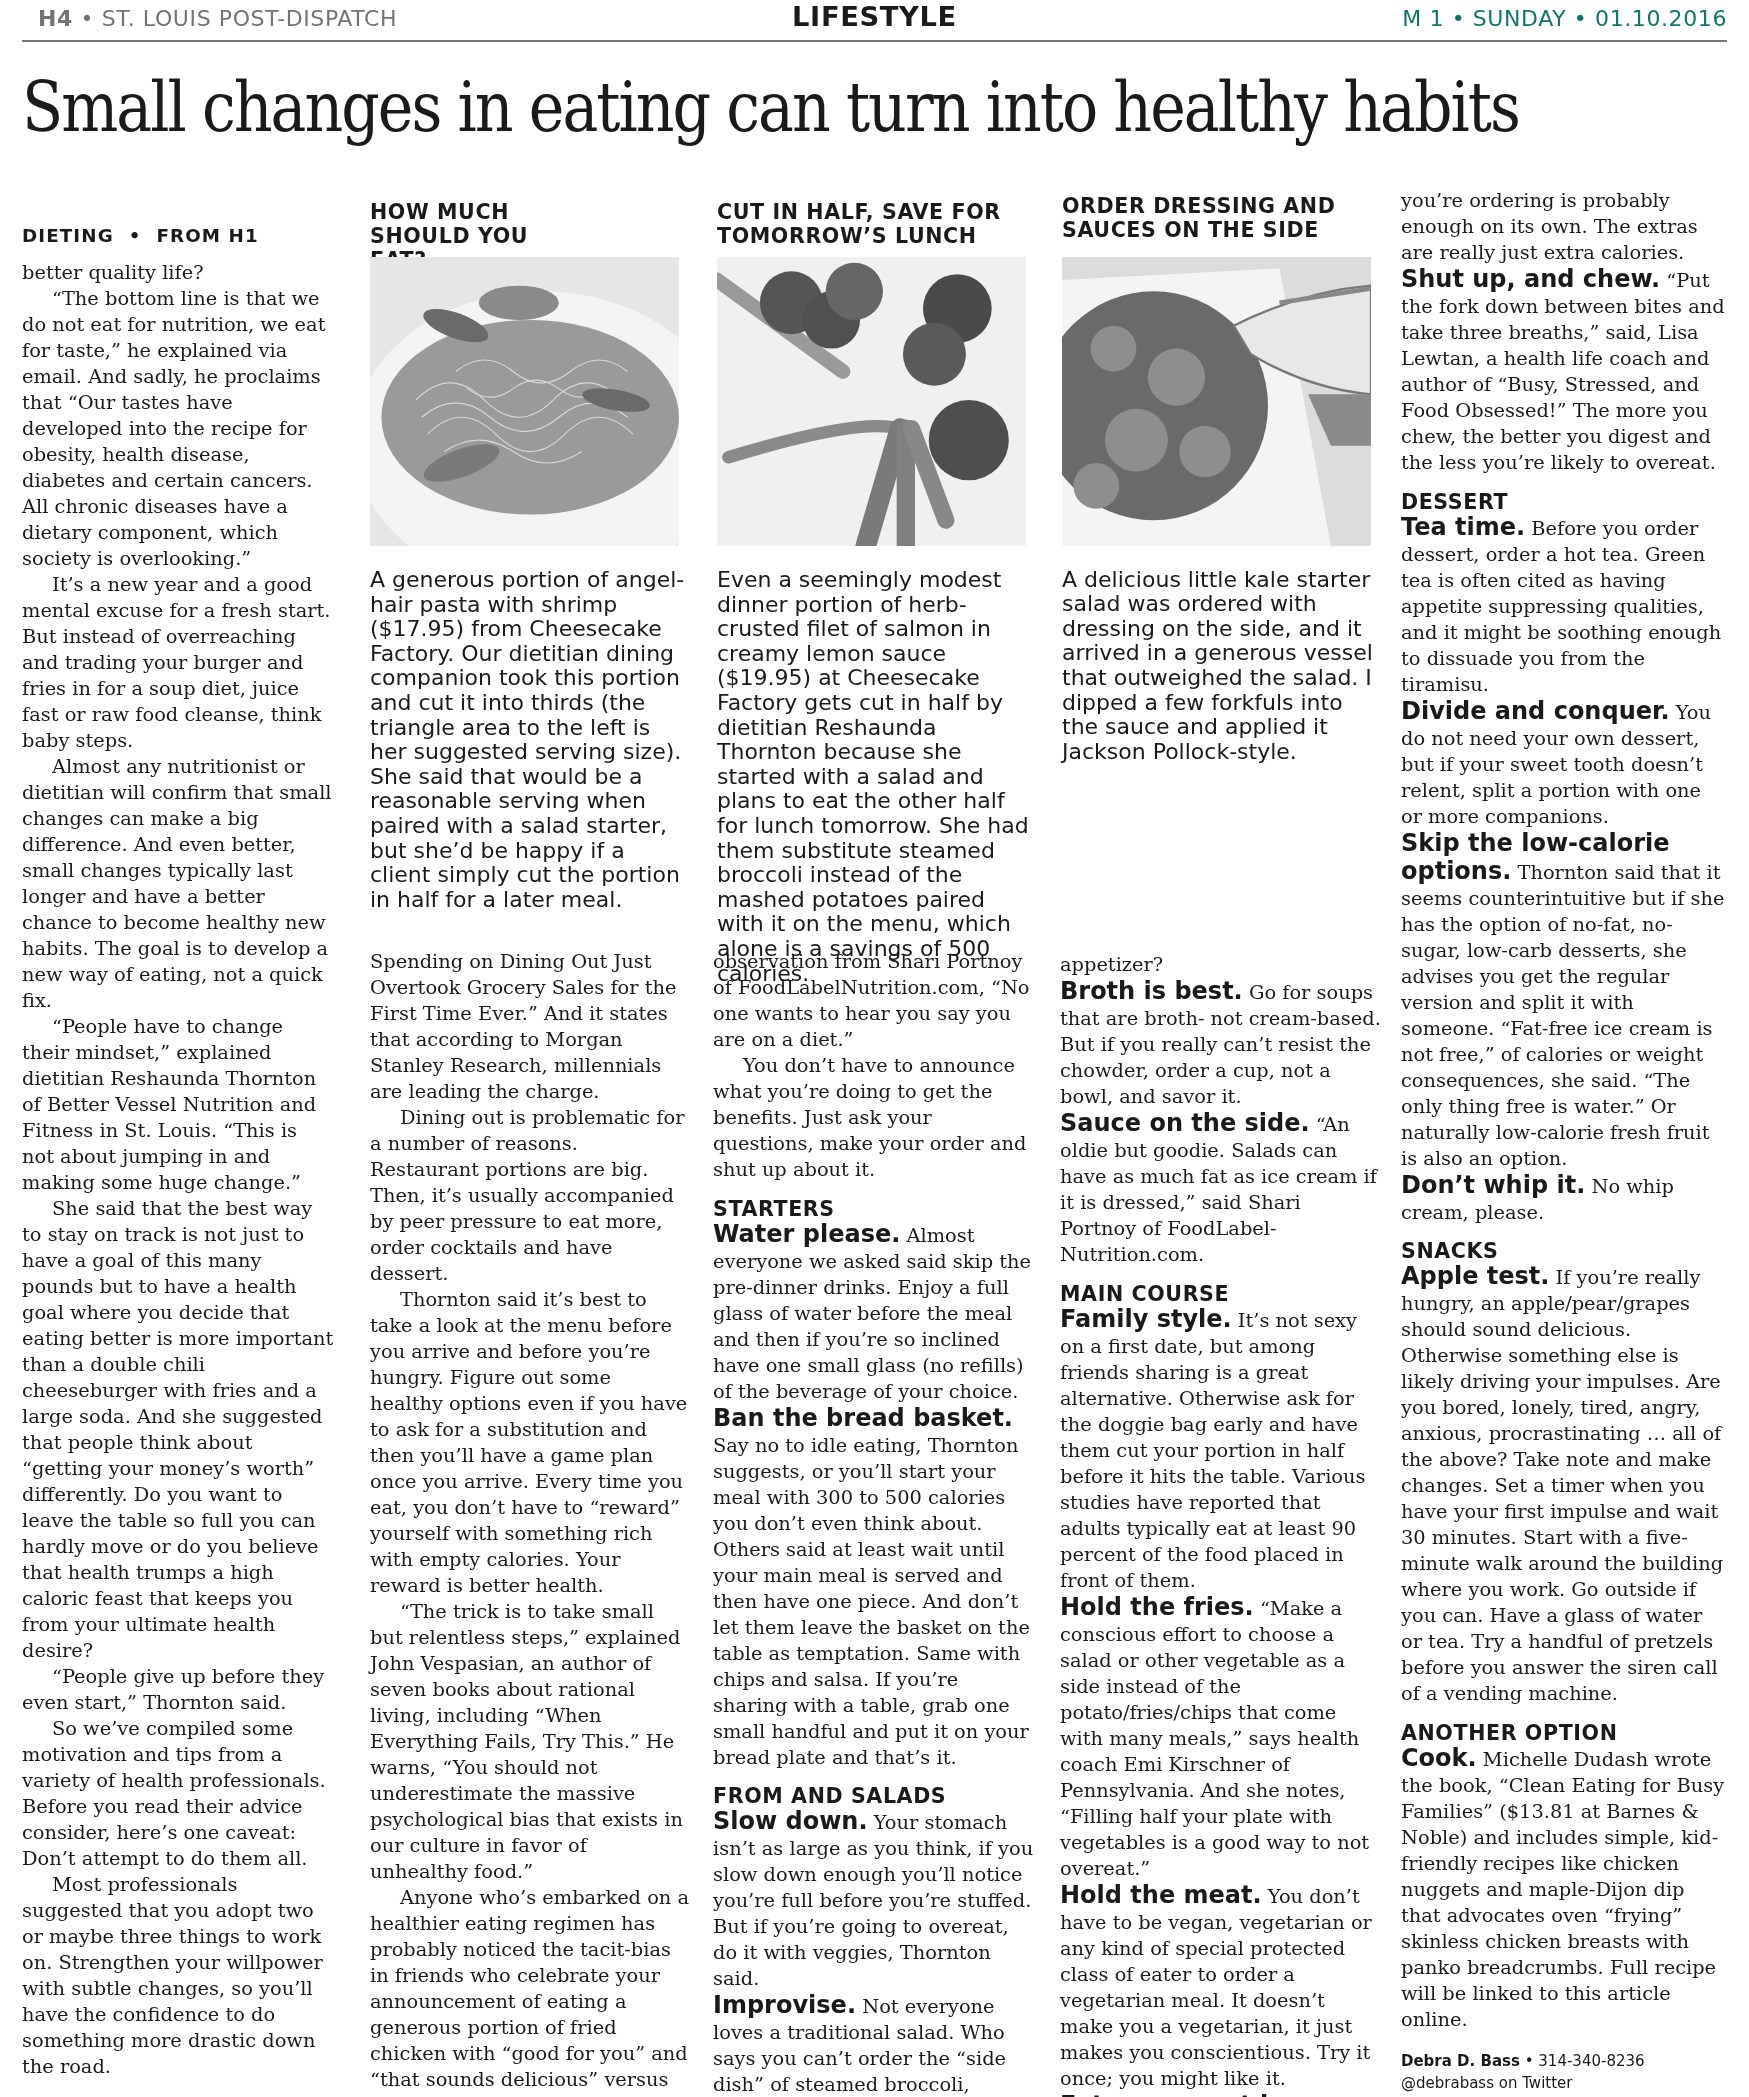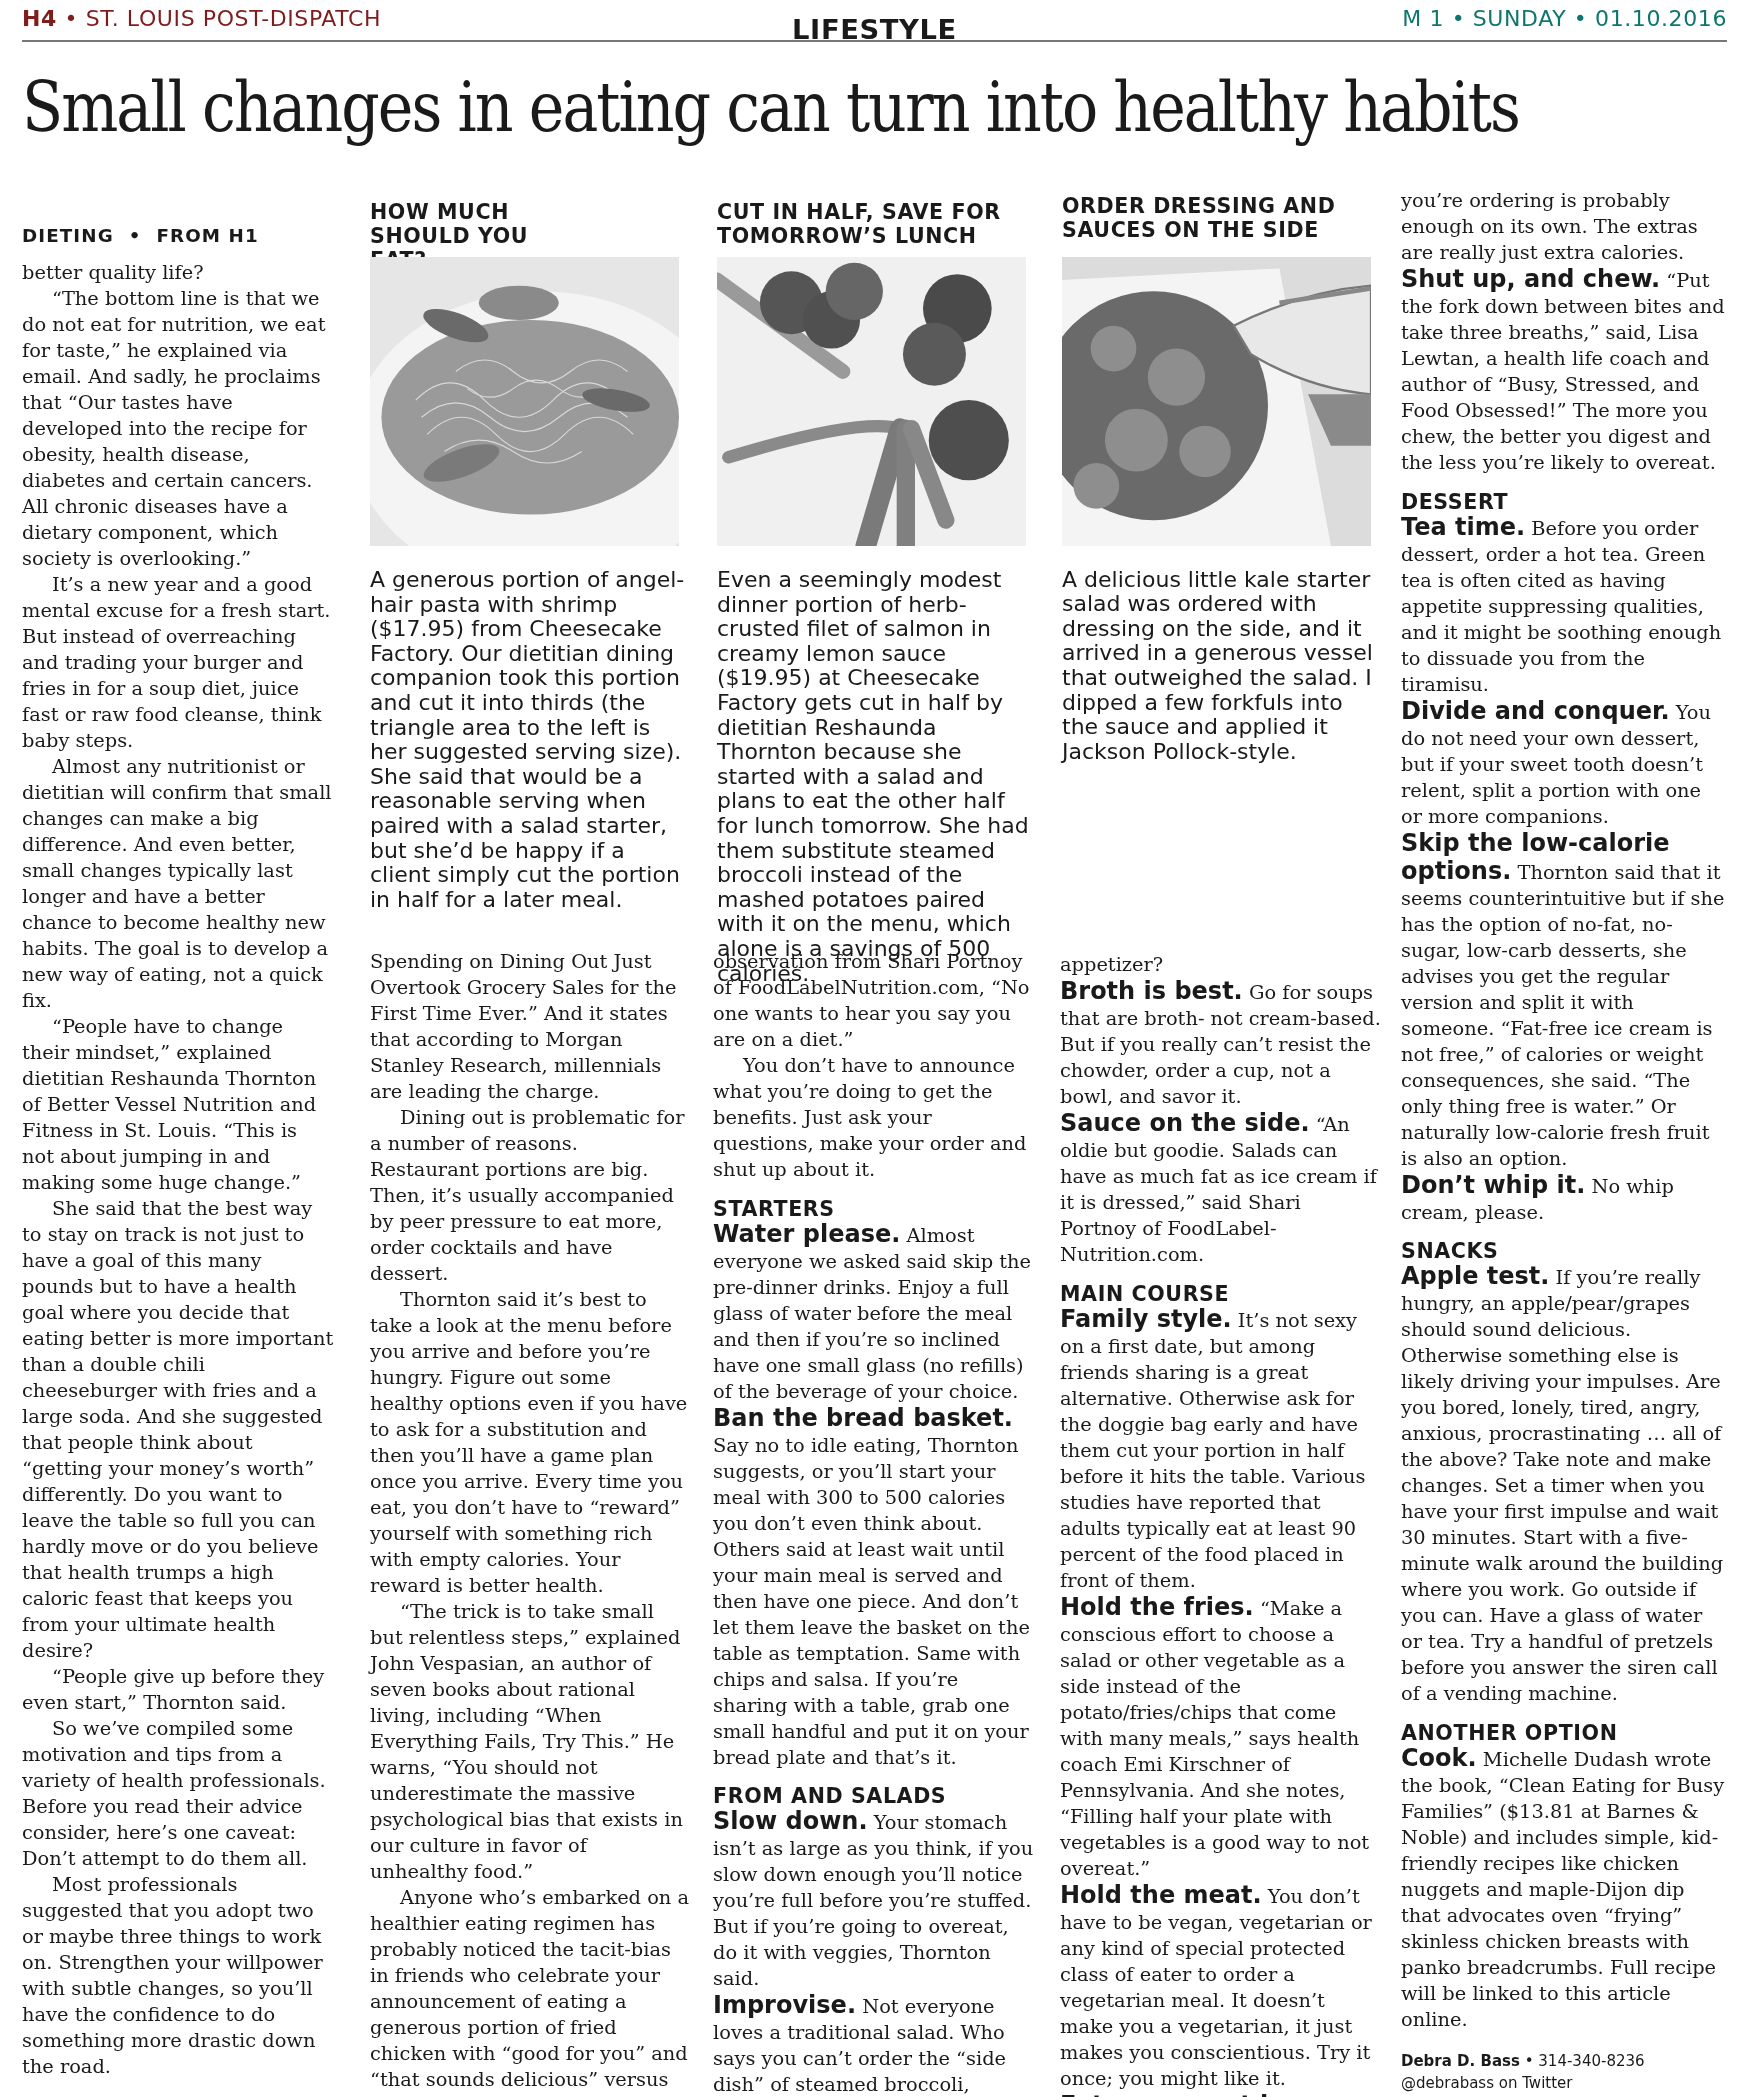--- a/index.html
+++ b/index.html
@@ -1,20 +1,20 @@
 <!DOCTYPE html>
 <html style="font-size:9.1px"><head>
 <meta charset="utf-8">
 <style>
   html, body { margin: 0; padding: 0; background: #ffffff; }
   body { width: 1749px; height: 2097px; position: relative; overflow: hidden; color: #1a1a1a; }
   .folio { position: absolute; top: 0; left: 22px; right: 22px; height: 34px; font-family: "DejaVu Sans", sans-serif; }
-  .folio-left { position: absolute; left: 0; top: 5.7px; font-size: 22px; letter-spacing: 0.6px; color: #7f1d1d; }
+  .folio-left { position: absolute; left: 16px; top: 5.7px; font-size: 22px; letter-spacing: 0.6px; color: #737373; }
   .folio-left .pg { font-weight: bold; }
-  .folio-center { position: absolute; left: 0; right: 0; top: 14px; text-align: center; font-size: 27.4px; font-weight: bold; letter-spacing: 0.6px; }
+  .folio-center { position: absolute; left: 0; right: 0; top: 1px; text-align: center; font-size: 27.4px; font-weight: bold; letter-spacing: 0.6px; }
   .folio-right { position: absolute; right: 0; top: 5.7px; font-size: 22px; letter-spacing: 0.6px; color: #0f766e; }
   .rule { position: absolute; top: 40px; left: 22px; right: 22px; height: 2.3px; background: #777; }
   .headline { position: absolute; top: 69px; left: 22px; right: 22px; font-family: "DejaVu Serif", serif; font-size: 70px; letter-spacing: -2.3px; line-height: 1.1; white-space: nowrap; transform: scaleX(0.86); transform-origin: left top; }
   .col { position: absolute; top: 192px; font-family: "DejaVu Serif", serif; font-size: 19.4px; line-height: 26px; }
   .col p { margin: 0; text-indent: 0; }
   .col p.ind { text-indent: 30px; }
   .kicker { font-family: "DejaVu Sans", sans-serif; font-weight: bold; font-size: 18.3px; letter-spacing: 1.1px; margin-bottom: 12.6px; line-height: 23px; }
   .sect { font-family: "DejaVu Sans", sans-serif; font-weight: bold; font-size: 20.6px; letter-spacing: 0.6px; line-height: 24px; margin-top: 13.7px; }
   .lead { font-family: "DejaVu Sans", sans-serif; font-weight: bold; font-size: 24px; }
   .photohead { font-family: "DejaVu Sans", sans-serif; font-weight: bold; font-size: 20.6px; line-height: 24px; letter-spacing: 0.6px; height: 57px; }

